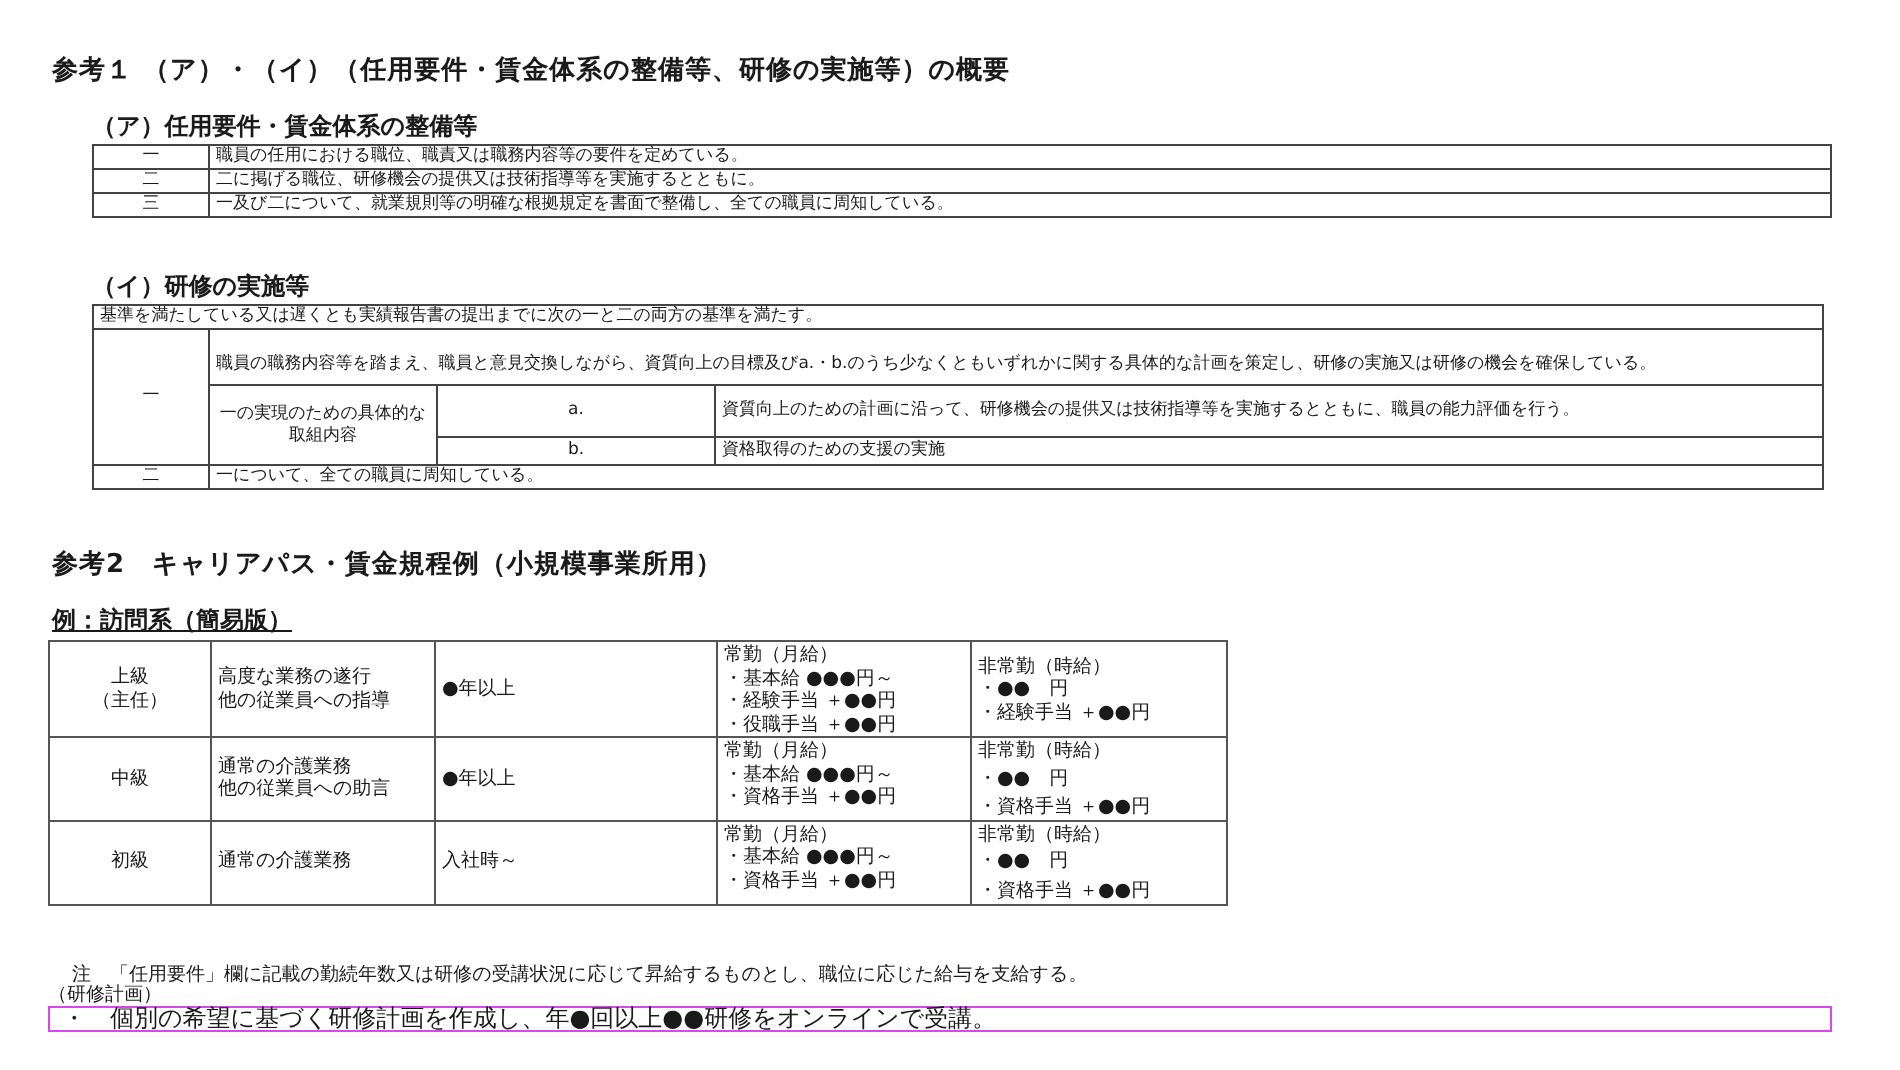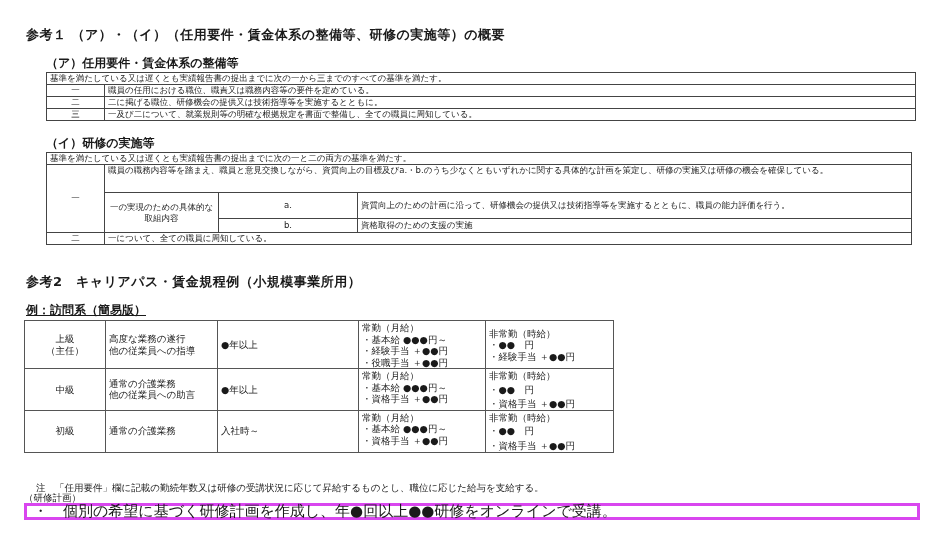--- a/index.html
+++ b/index.html
@@ -12,37 +12,34 @@
   .h2 { font-size: 12px; font-weight: bold; }
   .h3 { font-size: 12px; font-weight: bold; text-decoration: underline; }
   table { border-collapse: collapse; position: absolute; table-layout: fixed; }
   td, th { border: 1px solid #444; padding: 0 3px; font-size: 8.5px; line-height: 11px; font-weight: normal; vertical-align: middle; overflow: hidden; }
   .c { text-align: center; }
   .l { text-align: left; }
   .career td, .career th { font-size: 9.5px; line-height: 11.5px; border: 1px solid #555; }
   .career th { text-align: center; padding: 1px 2px; }
   .career td.list { vertical-align: top; padding-top: 1px; white-space: nowrap; }
   .note { font-size: 9.5px; line-height: 11px; }
-  .planbox { border: 3px solid #d946ef; font-size: 15px; line-height: 11px; padding: 0 6px; }
+  .planbox { border: 1px solid #d946ef; font-size: 12px; line-height: 11px; padding: 0 6px; }
 </style>
 </head>
 <body>
 
 <div class="abs h1" style="left:26px; top:26px;">参考１ （ア）・（イ）（任用要件・賃金体系の整備等、研修の実施等）の概要</div>
 
 <div class="abs h2" style="left:46px; top:55px;">（ア）任用要件・賃金体系の整備等</div>
 <table style="left:46px; top:72px; width:870px;">
   <colgroup>
       <col style="width:58px">
       <col>
     </colgroup>
   <tbody>
-      <tr style="height:12px">
-    <td colspan="2" class="l">基準を満たしている又は遅くとも実績報告書の提出までに次の一から三までのすべての基準を満たす。</td>
-  </tr>
   <tr style="height:12px">
     <td class="c">一</td>
     <td class="l">職員の任用における職位、職責又は職務内容等の要件を定めている。</td>
   </tr>
   <tr style="height:12px">
     <td class="c">二</td>
     <td class="l">二に掲げる職位、研修機会の提供又は技術指導等を実施するとともに。</td>
   </tr>
   <tr style="height:12px">
     <td class="c">三</td>
@@ -58,21 +55,21 @@
       <col style="width:114px">
       <col style="width:139px">
       <col>
     </colgroup>
   <tbody>
       <tr style="height:12px">
     <td colspan="4" class="l">基準を満たしている又は遅くとも実績報告書の提出までに次の一と二の両方の基準を満たす。</td>
   </tr>
   <tr style="height:28px">
     <td rowspan="3" class="c">一</td>
-    <td colspan="3" class="l" style="vertical-align:top; padding-top:0;">職員の職務内容等を踏まえ、職員と意見交換しながら、資質向上の目標及びa.・b.のうち少なくともいずれかに関する具体的な計画を策定し、研修の実施又は研修の機会を確保している。</td>
+    <td colspan="3" class="l" style="vertical-align:top; padding-top:12px;">職員の職務内容等を踏まえ、職員と意見交換しながら、資質向上の目標及びa.・b.のうち少なくともいずれかに関する具体的な計画を策定し、研修の実施又は研修の機会を確保している。</td>
   </tr>
   <tr style="height:26px">
     <td rowspan="2" class="c">一の実現のための具体的な取組内容</td>
     <td class="c">a.</td>
     <td class="l">資質向上のための計画に沿って、研修機会の提供又は技術指導等を実施するとともに、職員の能力評価を行う。</td>
   </tr>
   <tr style="height:14px">
     <td class="c">b.</td>
     <td class="l">資格取得のための支援の実施</td>
   </tr>

